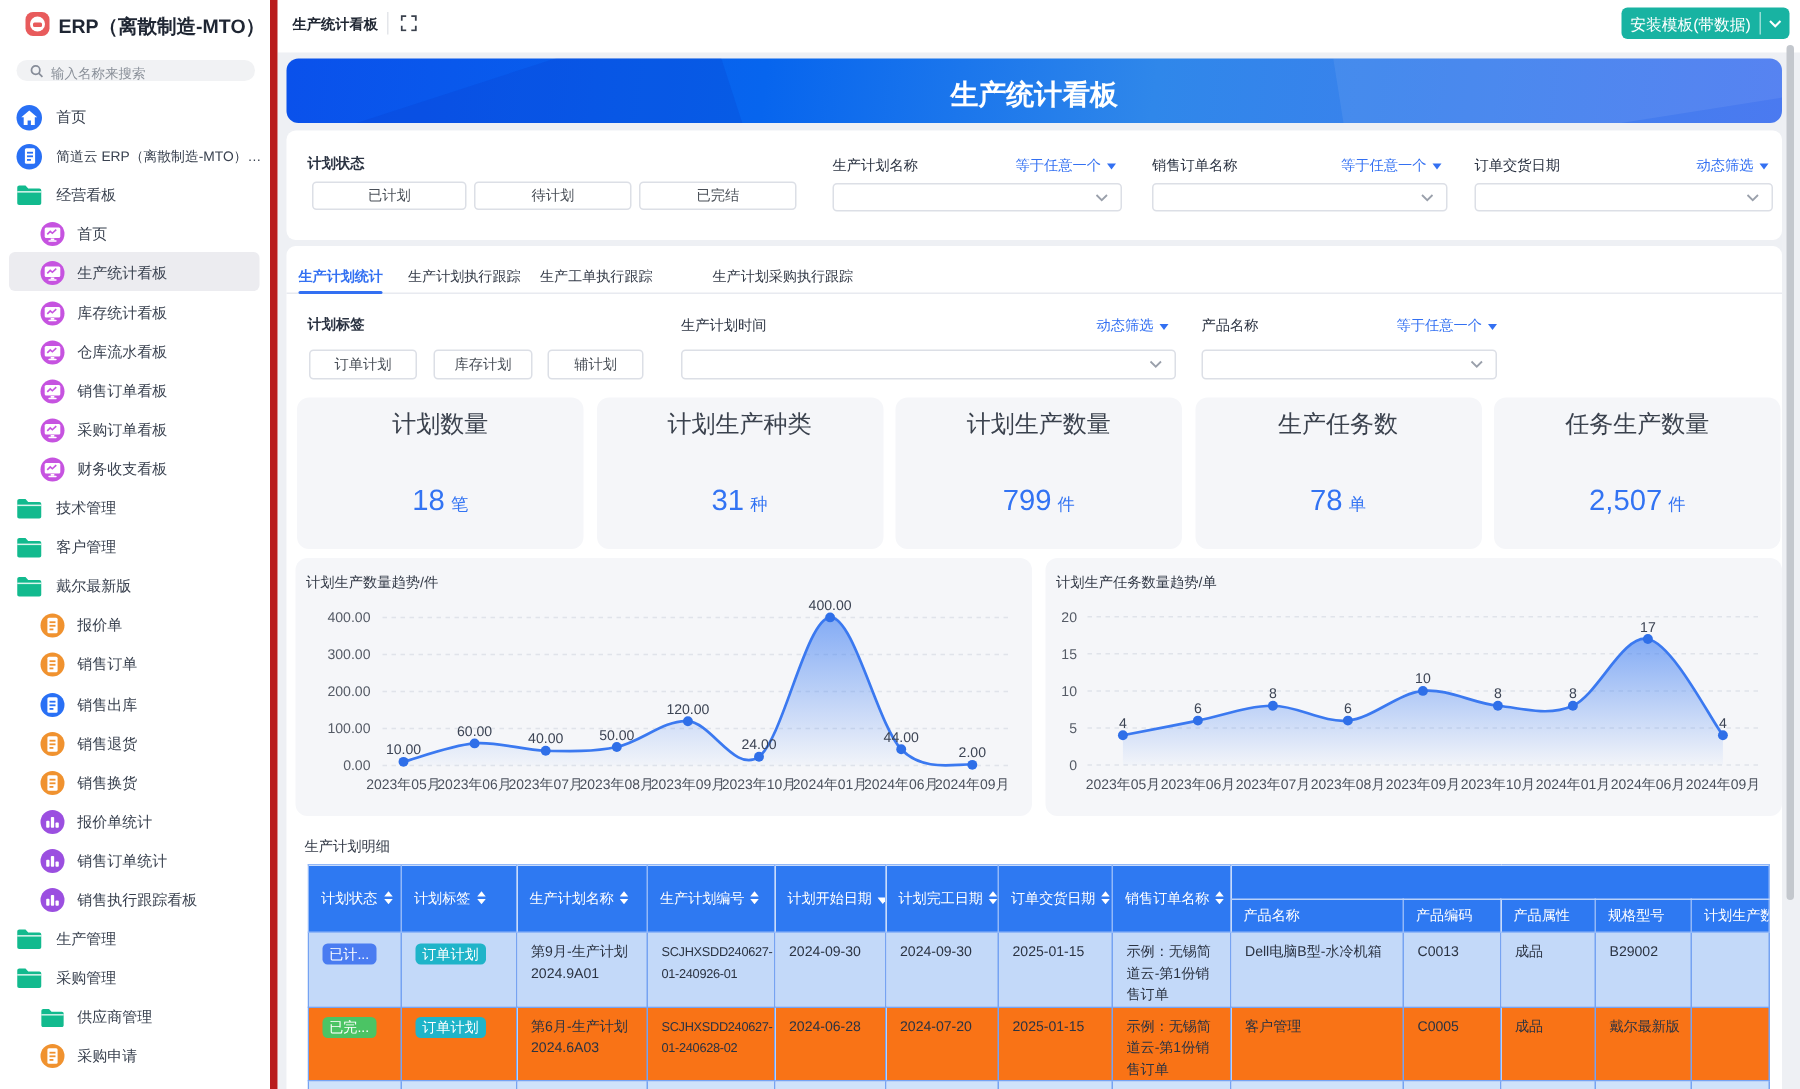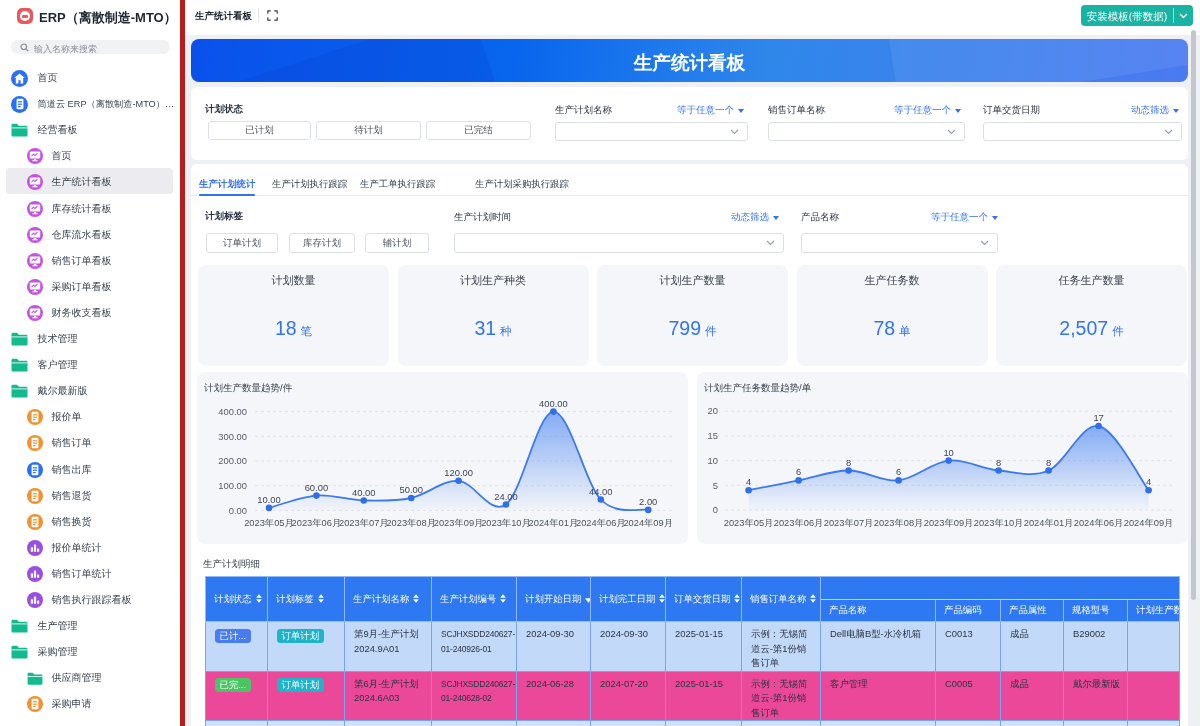--- a/index.html
+++ b/index.html
@@ -16,21 +16,21 @@
 .org{background:#f0922f}
 .pur{background:#9b4fe0}
 .btn-o{position:absolute;border:1px solid #dcdfe6;border-radius:3px;background:#fff;color:#4a5058;font-size:9.5px;display:flex;align-items:center;justify-content:center}
 .sel{position:absolute;border:1px solid #dcdfe6;border-radius:3px;background:#fff}
 .sel svg{position:absolute;right:8px;top:50%;margin-top:-3px}
 .flabel{position:absolute;font-size:9.5px;color:#2b3342}
 .flink{position:absolute;font-size:9.5px;color:#3370f2}
 .tri{display:inline-block;width:0;height:0;border-left:3.5px solid transparent;border-right:3.5px solid transparent;border-top:4.5px solid #3370f2;margin-left:4px;vertical-align:0.5px}
 .tab{position:absolute;top:178px;font-size:9.4px;color:#333a47}
 .scard{position:absolute;top:265px;height:101px;width:191px;background:#f5f6f9;border-radius:8px;text-align:center}
-.scard .t{padding-top:8px;font-size:11px;color:#3a414d}
+.scard .t{padding-top:8px;font-size:16px;color:#3a414d}
 .scard .v{margin-top:29px;font-size:19.5px;color:#3273f3}
 .scard .u{font-size:11.5px;color:#3273f3;margin-left:4px}
 table{border-collapse:collapse;table-layout:fixed;width:974px}
 th,td{font-weight:normal;overflow:hidden;white-space:nowrap}
 th{background:#2e79f2;color:#fff;font-size:9.4px;text-align:left;padding:0 0 0 8px;border:1px solid #92b8f8}
 td{font-size:9.4px;color:#2b3342;vertical-align:top;padding:5px 5px 0 9px;border:1px solid #76a3f2;line-height:14.5px;height:47px}
 .tag{display:inline-block;border-radius:3.5px;color:#fff;font-size:9.4px;line-height:14px;padding:0 4.5px;height:14px;margin-top:1.5px}
 .sort{margin-left:4px;vertical-align:-1px}
 </style>
 </head>
@@ -556,21 +556,21 @@
 <td>2024-09-30</td>
 <td>2024-09-30</td>
 <td>2025-01-15</td>
 <td style="white-space:normal">示例：无锡简道云-第1份销售订单</td>
 <td>Dell电脑B型-水冷机箱</td>
 <td>C0013</td>
 <td>成品</td>
 <td>B29002</td>
 <td></td>
 </tr>
-<tr style="height:47px;background:#ec4899">
+<tr style="height:47px;background:#f97316">
 <td><span class="tag" style="background:#4bc464">已完...</span></td>
 <td><span class="tag" style="background:#1fb4c9">订单计划</span></td>
 <td style="white-space:normal">第6月-生产计划 2024.6A03</td>
 <td style="font-size:8.5px;letter-spacing:-0.2px">
             <div>SCJHXSDD240627-</div>
             <div>01-240628-02</div>
           </td>
 <td>2024-06-28</td>
 <td>2024-07-20</td>
 <td>2025-01-15</td>

